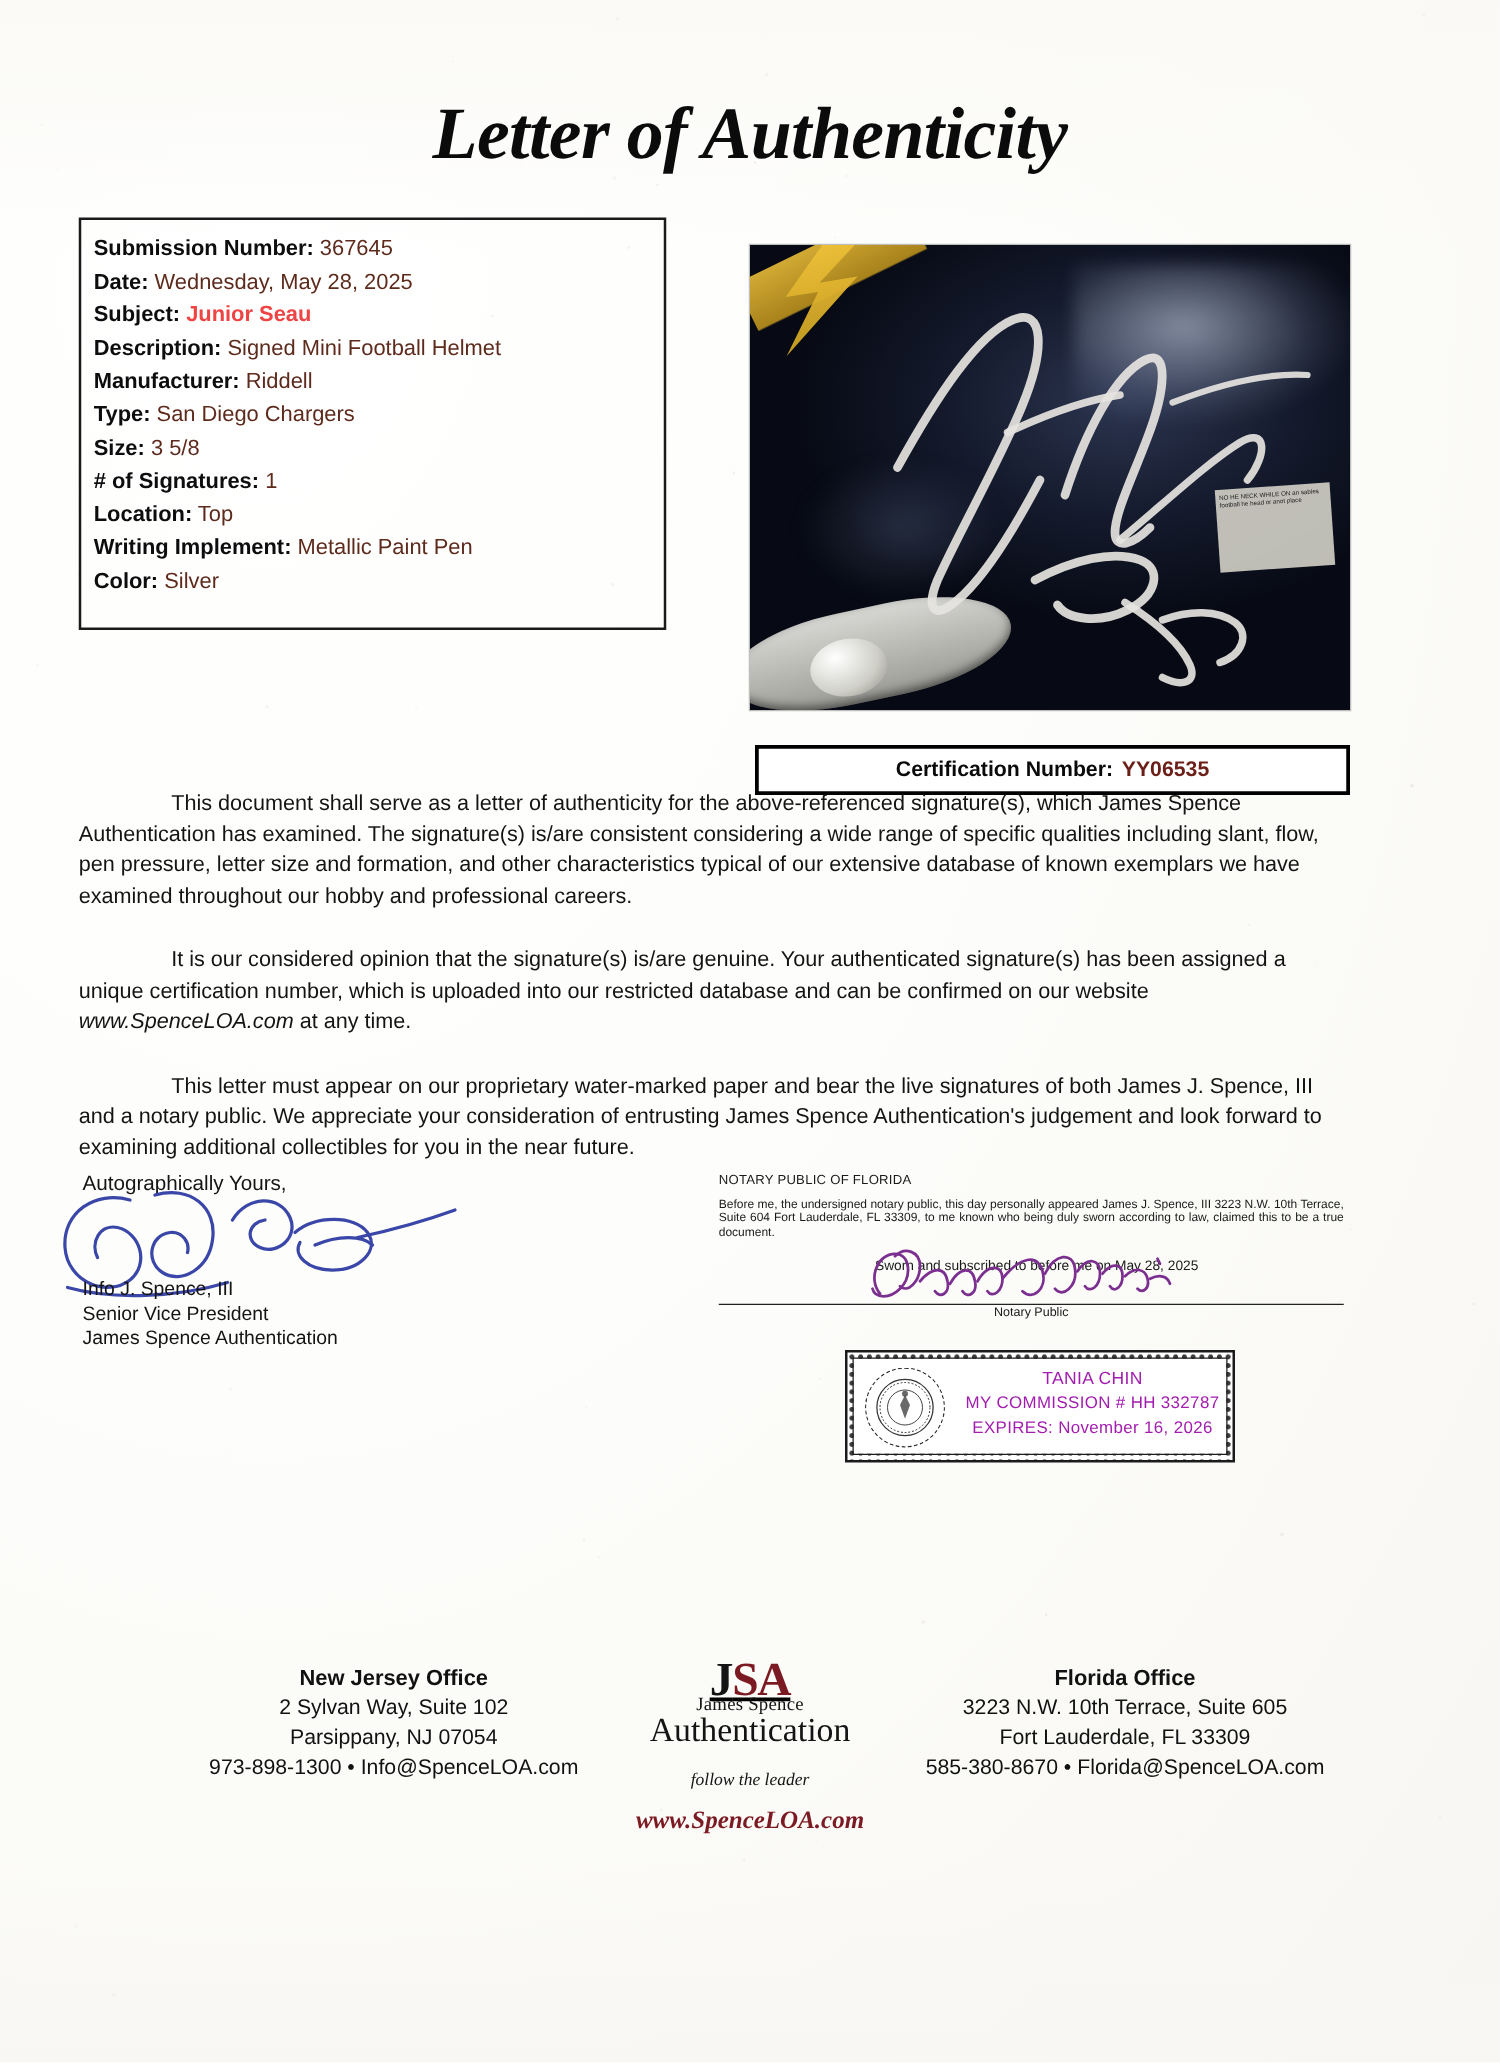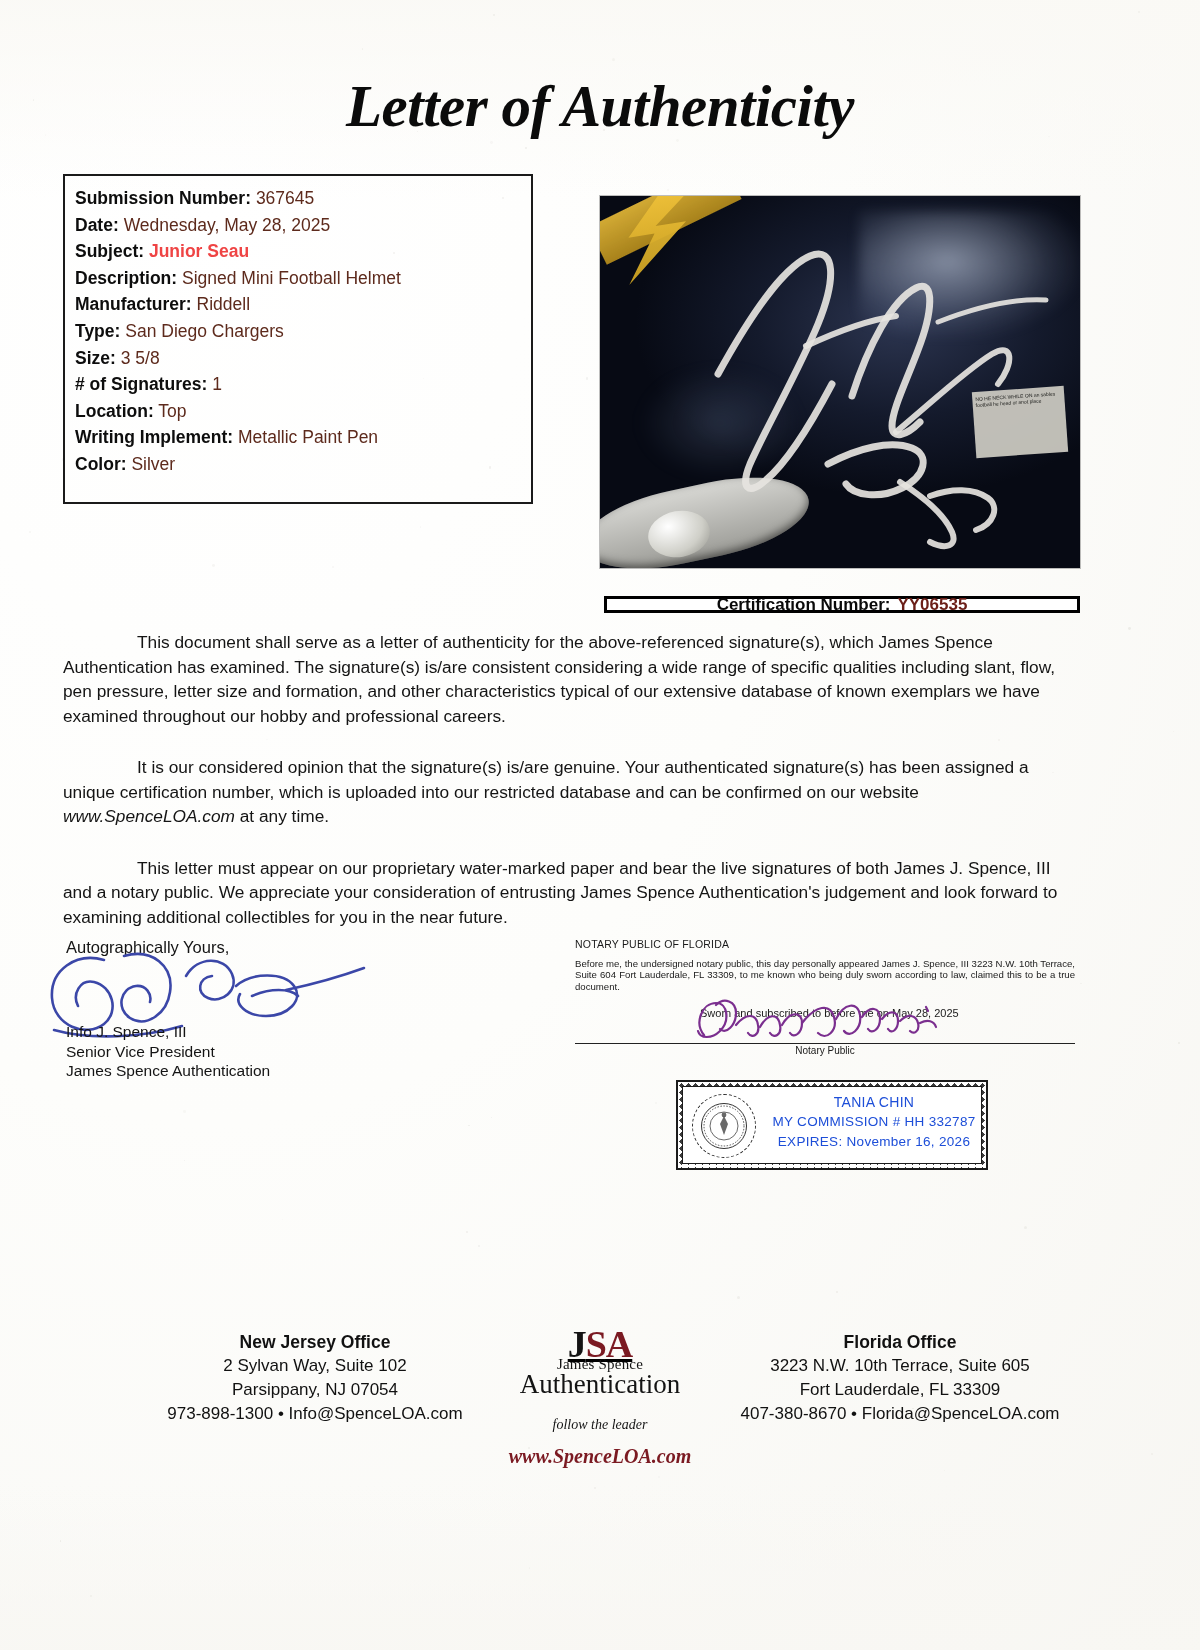--- a/index.html
+++ b/index.html
@@ -116,21 +116,21 @@
     padding:4px 3px; box-sizing:border-box;
     font-family:"Liberation Sans", sans-serif;
     transform:rotate(-4deg);
     opacity:.92;
     overflow:hidden;
   }
   .sig-svg{position:absolute;left:0;top:0;width:100%;height:100%;}
 
   
   .cert-bar{
-    position:absolute; left:604px; top:596px; width:476px; height:17px;
+    position:absolute; left:604px; top:596px; width:476px; height:40px;
     border:3px solid #000; box-sizing:border-box;
     display:flex; align-items:center; justify-content:center;
     background:#fff;
   }
   .cert-bar .lbl{font-weight:bold;font-size:17px;color:#0a0a0a;}
   .cert-bar .num{font-weight:bold;font-size:17px;color:#6b1f18;margin-left:7px;}
 
   
   .body-wrap{position:absolute;left:63px;top:630px;width:1012px;}
   .para{
@@ -213,21 +213,21 @@
   .seal-inner{
     width:44px;height:44px;border-radius:50%;
     border:1px solid #333;
     position:relative;
     background:#fff;
   }
   .stamp-text{
     position:absolute; left:92px; top:10px; right:8px;
     text-align:center;
     font-family:"Liberation Sans", sans-serif;
-    color:#1d4ed8;
+    color:#a21caf;
   }
   .stamp-text div{font-size:13.5px;line-height:20px;letter-spacing:.3px;}
   .stamp-text .nm{font-size:14px;}
 
   
   .footer{position:absolute;left:0;top:1330px;width:1200px;}
   .off{
     position:absolute; text-align:center; color:#111;
     font-size:17px; line-height:24px;
   }
@@ -473,17 +473,17 @@
       <div class="js">James Spence</div>
       <div class="auth">Authentication</div>
       <div class="tag">follow the leader</div>
       <div class="site">www.SpenceLOA.com</div>
     </div>
 
     <div class="off fl">
       <div class="oname">Florida Office</div>
       <div>3223 N.W. 10th Terrace, Suite 605</div>
       <div>Fort Lauderdale, FL 33309</div>
-      <div>407-380-8670 • Florida@SpenceLOA.com</div>
+      <div>585-380-8670 • Florida@SpenceLOA.com</div>
     </div>
   </div>
 
 </div>
 
 </body></html>

